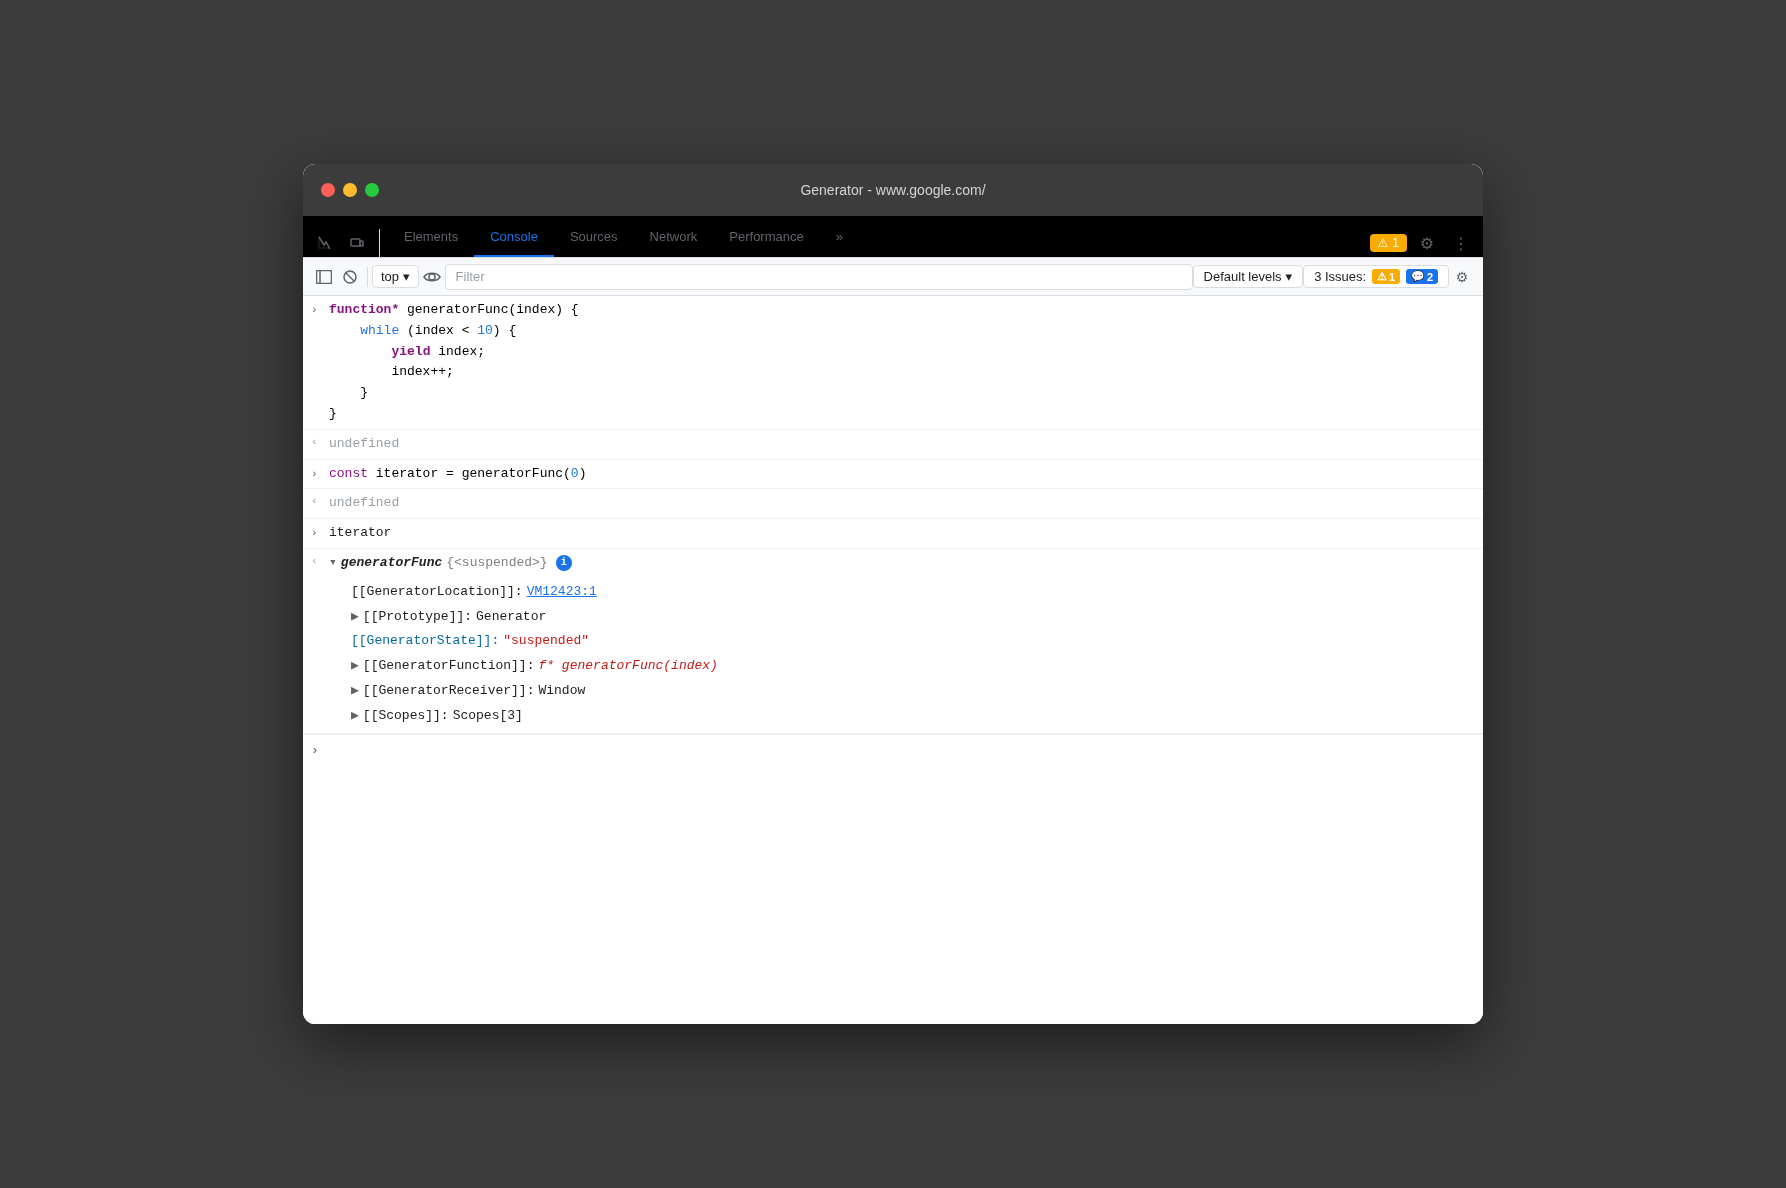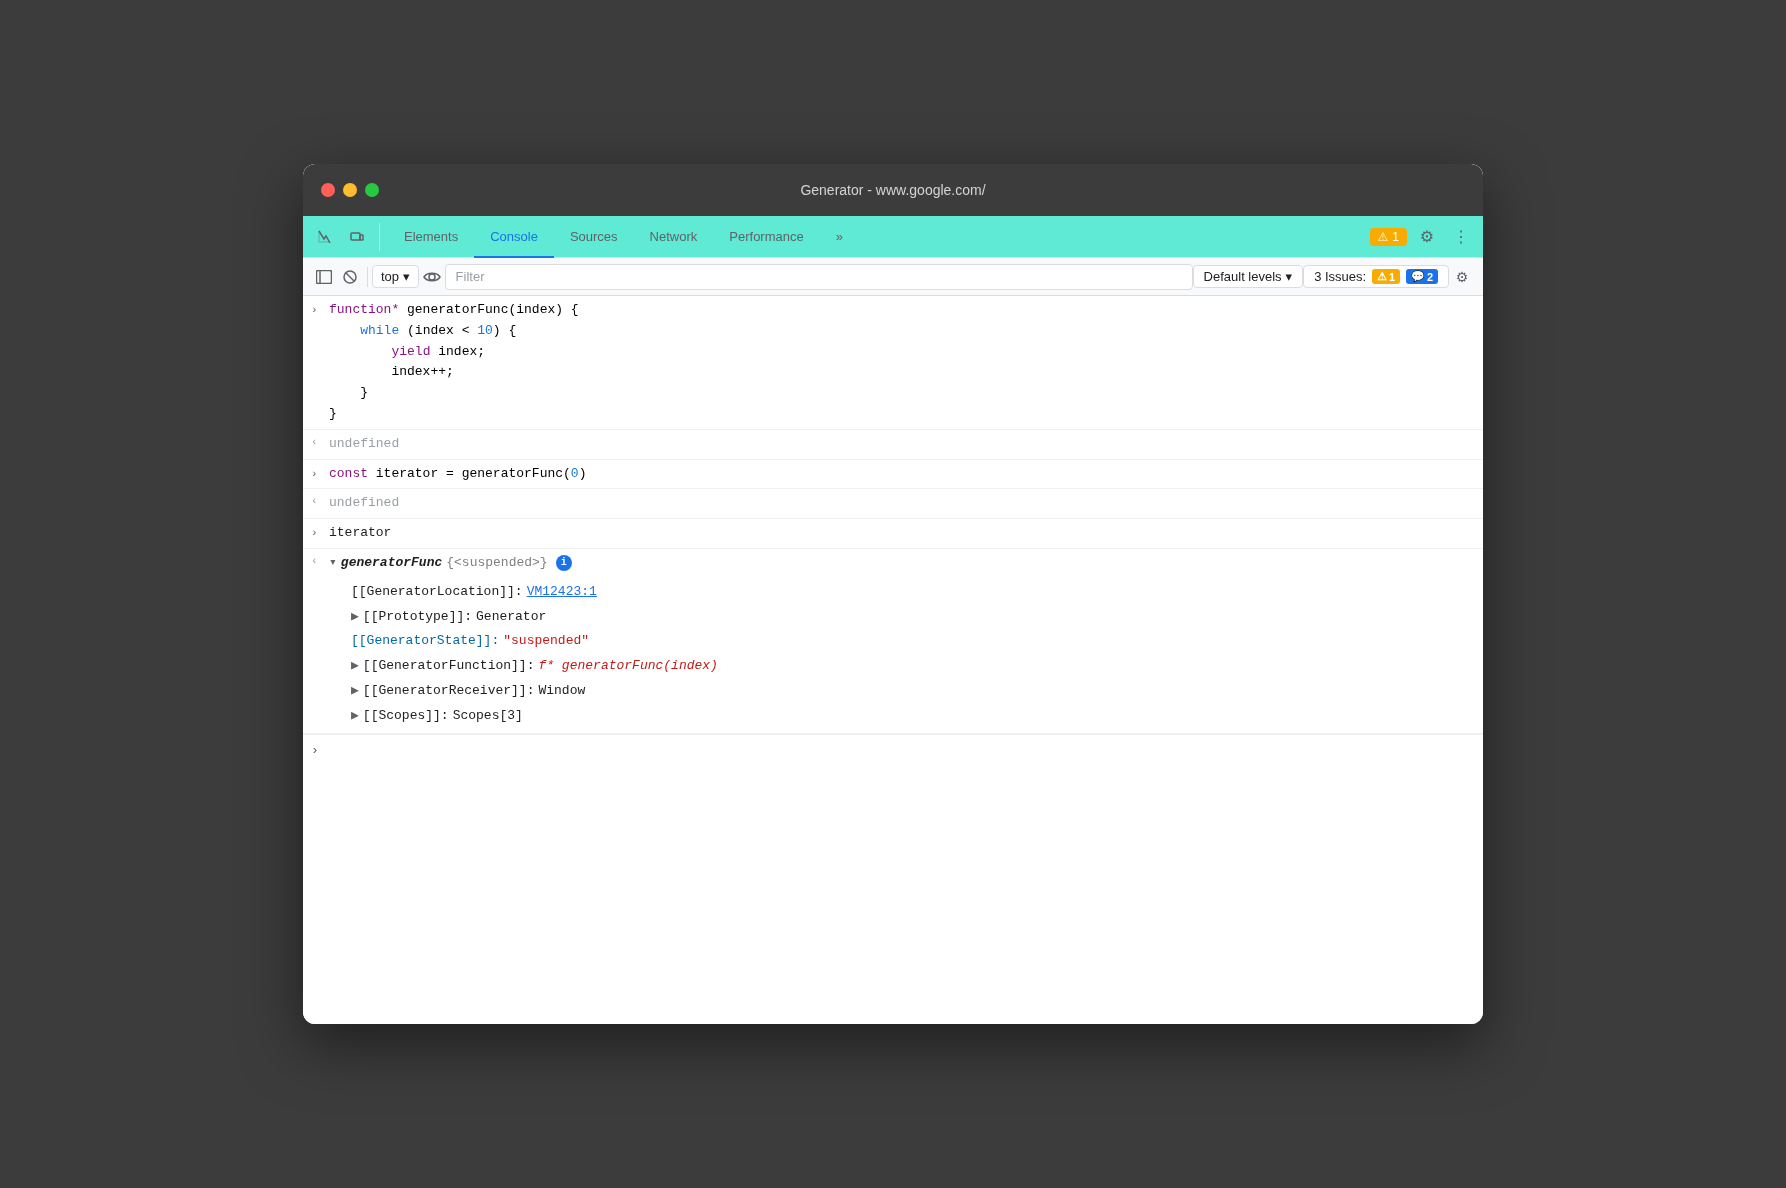--- a/index.html
+++ b/index.html
@@ -44,24 +44,24 @@
     }
     .tl-red { background: #ff5f57; }
     .tl-yellow { background: #febc2e; }
     .tl-green { background: #28c840; }
     .title-text {
       color: #d4d4d4;
       font-size: 14px;
       font-weight: 500;
     }
     .tabs-bar {
-      background: #5eead4;
+      background: #000000;
       border-bottom: 1px solid #dadce0;
       display: flex;
-      align-items: center;
+      align-items: flex-end;
       height: 42px;
       padding: 0 8px;
     }
     .tab-icons {
       display: flex;
       align-items: center;
       gap: 4px;
       margin-right: 8px;
       padding-right: 8px;
       border-right: 1px solid #dadce0;
@@ -256,21 +256,21 @@
       user-select: none;
       min-width: 12px;
     }
     .entry-body {
       flex: 1;
     }
     .code-block {
       display: block;
       white-space: pre;
     }
-    .kw-purple { color: #881280; font-weight: 400; }
+    .kw-purple { color: #881280; font-weight: 700; }
     .kw-blue { color: #1a73e8; }
     .kw-const { color: #881280; }
     .num-blue { color: #1976d2; }
     .str-red { color: #c41a16; }
     .link-blue { color: #1a73e8; text-decoration: underline; cursor: pointer; }
     .text-gray { color: #9aa0a6; }
     .text-dark { color: #202124; }
     .info-icon {
       display: inline-flex;
       align-items: center;

